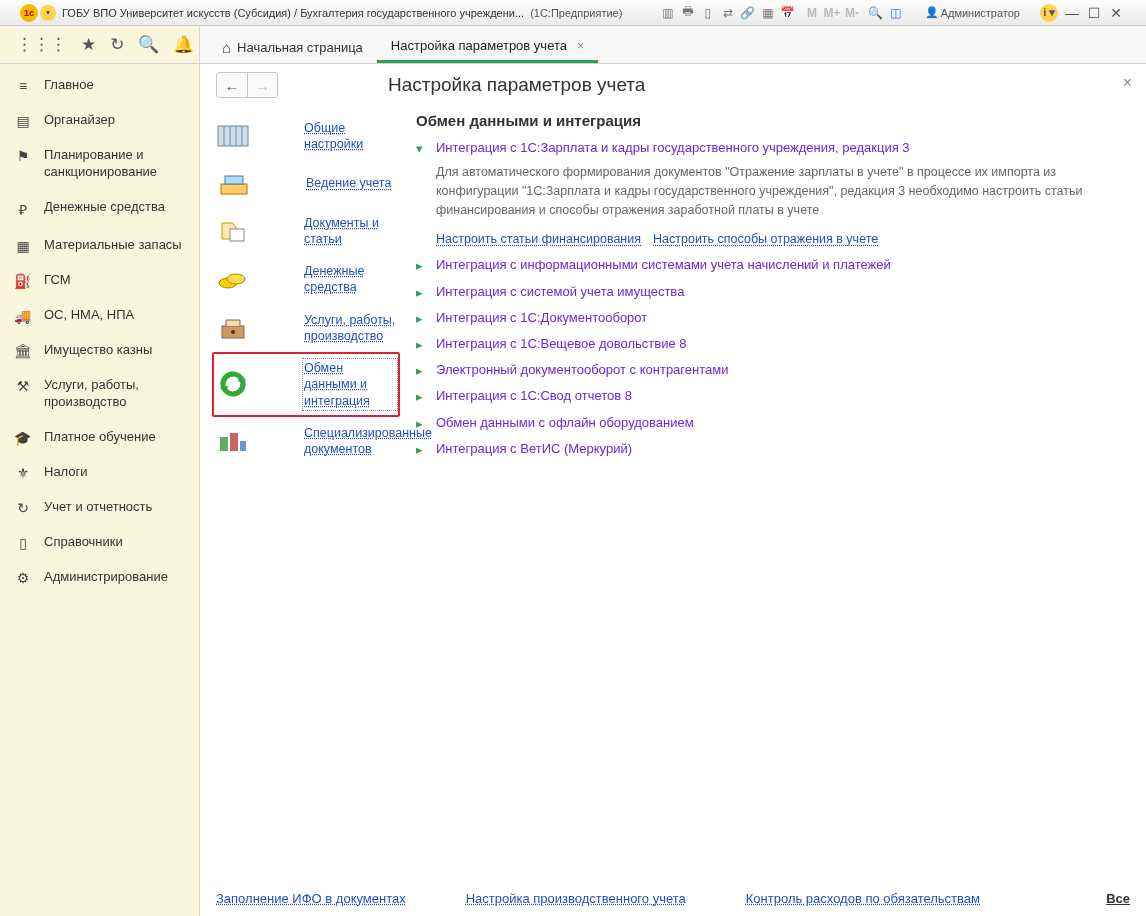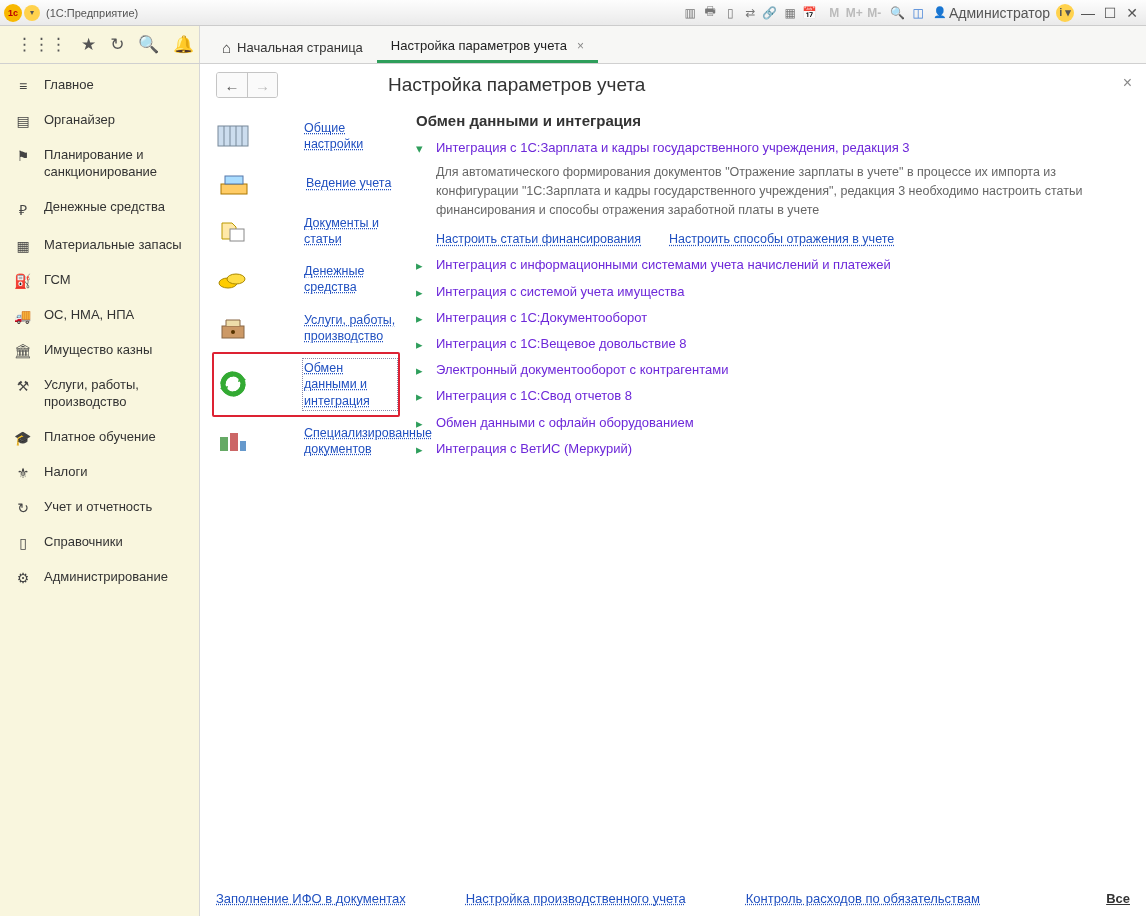--- a/index.html
+++ b/index.html
@@ -1,26 +1,26 @@
 <!DOCTYPE html>
 <html><head>
 <meta charset="utf-8">
 <style>
 * { box-sizing: border-box; margin: 0; padding: 0; font-family: Arial, sans-serif; }
 body { width: 1146px; height: 916px; background: #f0f0f0; overflow: hidden; }
-.titlebar { height: 26px; background: linear-gradient(#fdfdfd,#eaeaea); border-bottom:1px solid #ccc; display:flex; align-items:center; padding:0 4px; font-size:11px; color:#333; }
+.titlebar { height: 26px; background: linear-gradient(#fdfdfd,#eaeaea); border-bottom:1px solid #ccc; display:flex; align-items:center; padding:0 20px; font-size:11px; color:#333; }
 .titlebar .logo { width:18px; height:18px; background:#f8b800; border-radius:50%; margin-right:2px; display:flex;align-items:center;justify-content:center;font-size:9px;color:#b00;font-weight:bold;}
 .titlebar .dd { width:16px;height:16px;background:#ffd24d;border-radius:50%;margin-right:6px;display:flex;align-items:center;justify-content:center;}
 .titlebar .dd::after{content:"▾";font-size:8px;color:#555;}
 .titlebar .title-text { flex:0 0 auto; }
-.titlebar .title-text2 { color:#555;}
+.titlebar .title-text2 { margin-left:6px; color:#555;}
 .titlebar .spacer { flex:1; }
 .tb-icons { display:flex; align-items:center; gap:2px; }
 .tb-icons span { width:18px; height:18px; display:flex; align-items:center; justify-content:center; font-size:12px; color:#777; cursor:pointer;}
-.tb-user { display:flex; align-items:center; font-size:14px; margin:0 6px; color:#555;}
+.tb-user { display:flex; align-items:center; font-size:11px; margin:0 20px; color:#555;}
 .tb-user::before{content:"👤"; font-size:11px; margin-right:2px;}
 .tb-info{ width:18px;height:18px;background:#ffd24d;border-radius:50%;display:flex;align-items:center;justify-content:center;font-size:11px;font-weight:bold;color:#555;margin-right:4px;}
 .tb-win span{ width:20px;text-align:center;font-size:14px;color:#555;cursor:pointer;}
 
 .toolbar-row { height:38px; background:#f7f7f5; border-bottom:1px solid #d0d0d0; display:flex; align-items:stretch;}
 .tool-left { width:200px; display:flex; align-items:center; gap:14px; padding-left:16px; background:#f9f6de; border-right:1px solid #d7d7d7;}
 .tool-left span { font-size:17px; color:#555; cursor:pointer;}
 .tabs { display:flex; align-items:flex-end; padding-left:8px;}
 .tab { padding:8px 14px 7px 14px; font-size:13px; color:#333; cursor:pointer; display:flex; align-items:center; gap:6px;}
 .tab.home::before{content:"⌂"; font-size:15px;}
@@ -49,34 +49,35 @@
 .cat-item.selected { border:2px solid #d23; border-radius:2px; padding:6px 2px;}
 .cat-item.selected a { outline:1px dotted #88a; outline-offset:1px;}
 
 .detail-col { flex:1; padding-left:16px;}
 .section-title { font-size:15px; font-weight:bold; color:#333; margin-bottom:10px;}
 .exp { margin-bottom:8px;}
 .exp-head { display:flex; align-items:flex-start; gap:6px; cursor:pointer;}
 .exp-chev { color:#2e9e5b; font-size:13px; width:14px; flex-shrink:0; margin-top:2px;}
 .exp-title { color:#6d28d9; font-size:13px; line-height:1.4;}
 .exp-body { margin:6px 0 13px 20px; font-size:12.5px; color:#666; line-height:1.5;}
-.exp-links { margin:8px 0 10px 20px; display:flex; gap:28px;}
+.exp-links { margin:8px 0 10px 20px; display:flex; gap:12px;}
 .exp-links a { color:#2050c0; font-size:12.5px; text-decoration:underline dotted;}
 
 .footer-links { position:absolute; bottom:10px; left:16px; right:16px; display:flex; align-items:center; font-size:13px;}
 .footer-links a { color:#2050c0; text-decoration:underline dotted; margin-right:60px;margin-top:8px;}
 .footer-links .all { margin-left:auto; margin-right:0; color:#333; text-decoration:underline;font-weight:bold;}
 svg{display:block;}
 </style>
 </head>
 <body>
 
 <div class="titlebar">
   <div class="logo">1c</div>
   <div class="dd"></div>
+  <span class="title-text">ГОБУ ВПО Университет искусств (Субсидия) / Бухгалтерия государственного учреждени...</span>
   <span class="title-text2">(1С:Предприятие)</span>
   <div class="spacer"></div>
   <div class="tb-icons">
     <span>▥</span>
     <span>🖶</span>
     <span>▯</span>
     <span>⇄</span>
     <span>🔗</span>
     <span>▦</span>
     <span style="color:#c80">📅</span>

